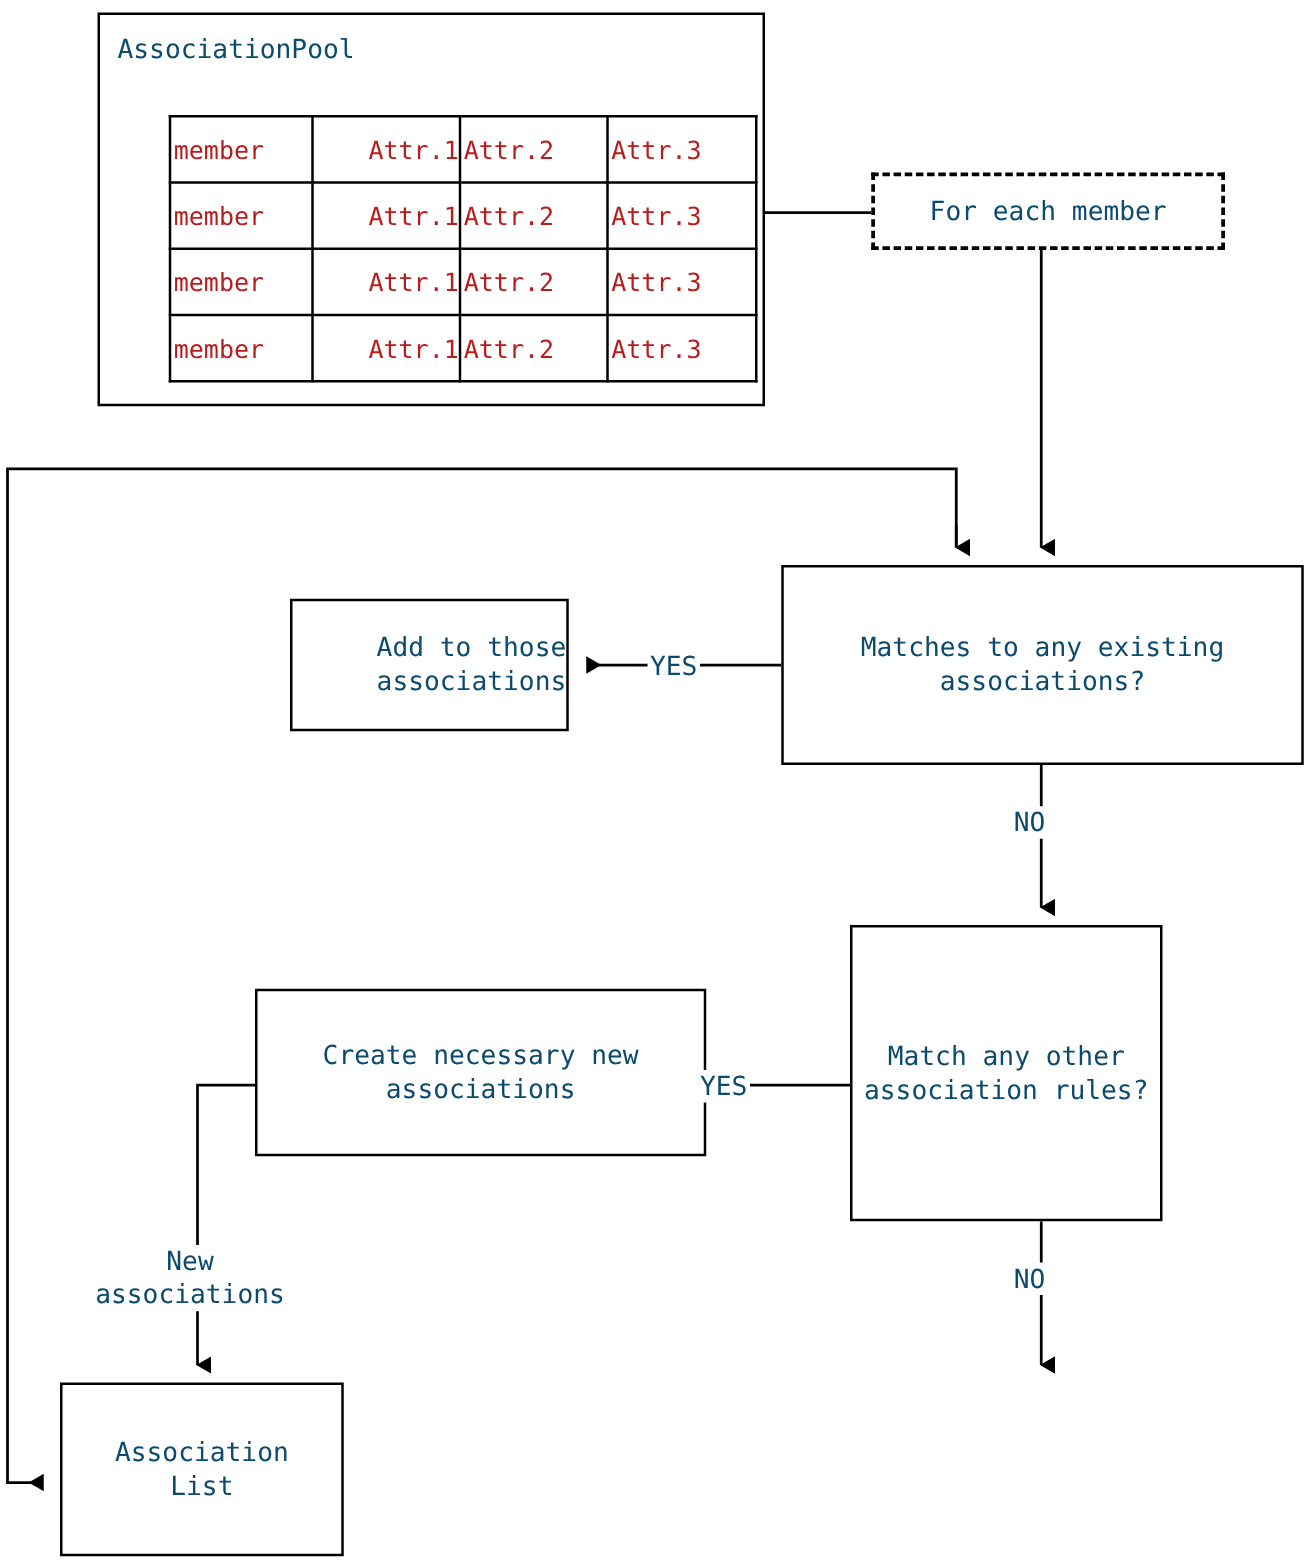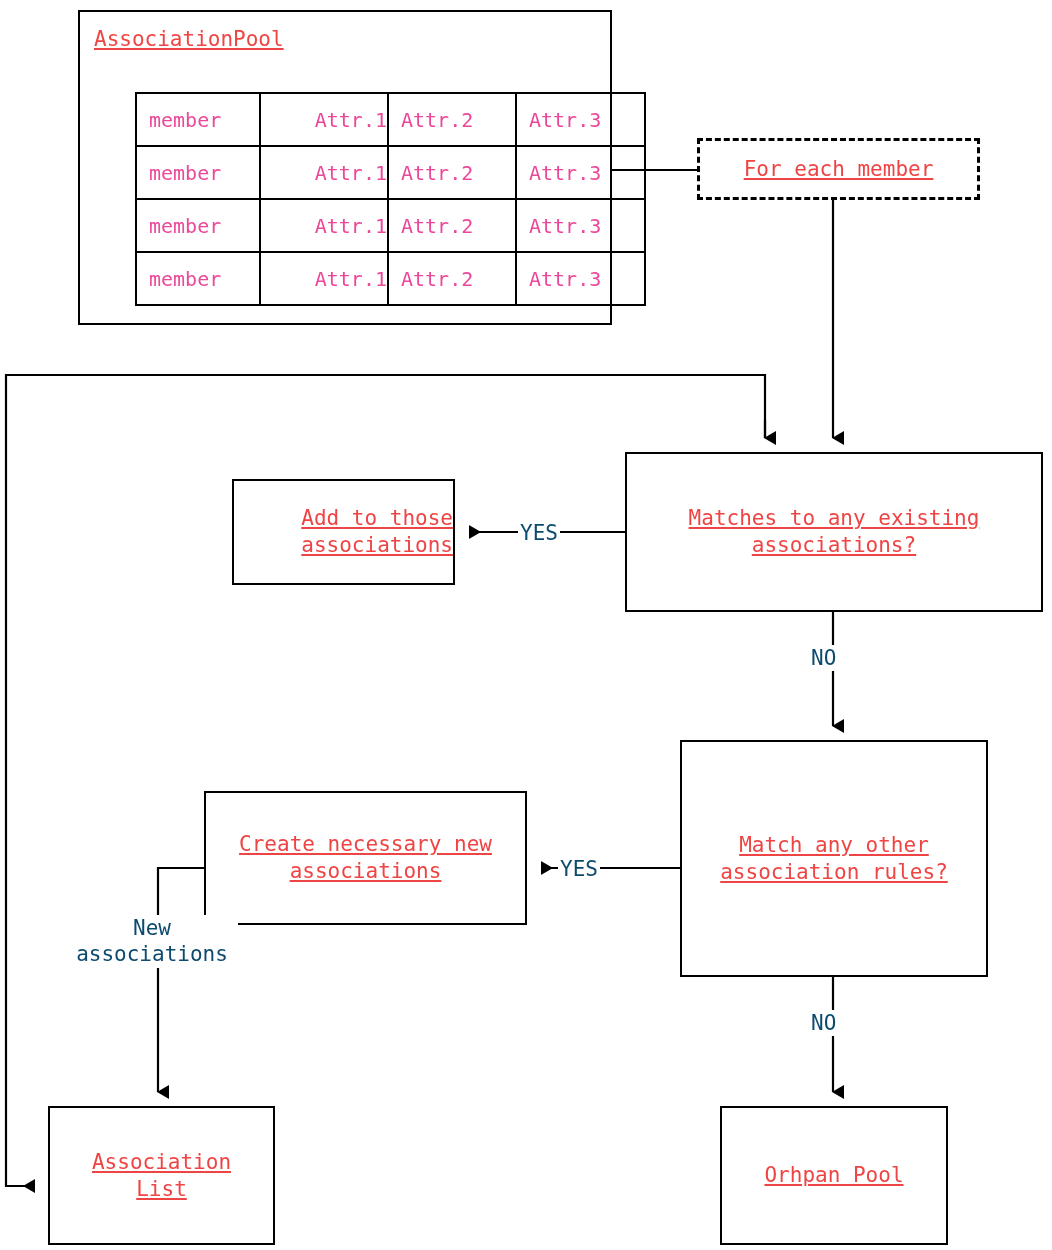--- a/index.html
+++ b/index.html
@@ -30,24 +30,23 @@
     position: absolute;
     box-sizing: border-box;
     border: 2px solid #000000;
     background: #ffffff;
     display: flex;
     align-items: center;
     justify-content: center;
   }
   .node-text {
     font-family: "DejaVu Sans Mono", "Liberation Mono", monospace;
-    color: #ef4444;
+    color: #0c4a6e;
     white-space: pre;
     line-height: 1.28;
-    text-decoration: underline;
   }
   
   #pool {
     left: 78px;
     top: 10px;
     width: 534px;
     height: 315px;
     display: block;
   }
   #pool-title {
@@ -63,22 +62,22 @@
     top: 80px;
     width: 453px;
     height: 206px;
     border-collapse: collapse;
     table-layout: fixed;
   }
   #pool-table td {
     border: 2px solid #000000;
     font-family: "DejaVu Sans Mono", "Liberation Mono", monospace;
     font-size: 20px;
-    color: #ec4899;
-    padding: 0 0 0 12px;
+    color: #b91c1c;
+    padding: 0 0 0 2px;
     height: 51px;
     white-space: pre;
   }
   #pool-table td.c0 { width: 110px; }
   #pool-table td.c1 { width: 114px; text-align: right; }
   #pool-table td.c2 { width: 114px; }
   #pool-table td.c3 { width: 115px; border-radius: 17px; }
 
   
   #foreach {
@@ -109,30 +108,30 @@
     font-size: 21px;
   }
   #add-to-assoc .node-text {
     padding-left: 22px;
     text-align: left;
   }
   
   #decision-rules {
     left: 680px;
     top: 740px;
-    width: 308px;
+    width: 250px;
     height: 237px;
     font-size: 21px;
     text-align: center;
   }
   
   #create-assoc {
     left: 204px;
     top: 791px;
-    width: 323px;
+    width: 361px;
     height: 134px;
     font-size: 21px;
     text-align: center;
   }
   
   #assoc-list {
     left: 48px;
     top: 1106px;
     width: 227px;
     height: 139px;
@@ -156,21 +155,21 @@
     color: #0c4a6e;
     background: #ffffff;
     white-space: pre;
     line-height: 1.25;
     text-align: center;
   }
   #label-yes-1 { left: 518px; top: 520px; padding: 0 2px; }
   #label-no-1  { left: 808px; top: 645px; padding: 0 3px; }
   #label-yes-2 { left: 558px; top: 856px; padding: 0 2px; }
   #label-no-2  { left: 808px; top: 1010px; padding: 0 3px; }
-  #label-new-assoc { left: 66px; top: 915px; width: 172px; }
+  #label-new-assoc { left: 66px; top: 996px; width: 172px; }
 </style>
 </head>
 <body>
 
 <div id="canvas">
 
   <svg class="layer" viewBox="0 0 1052 1250" xmlns="http://www.w3.org/2000/svg">
     <defs>
       <marker id="arrow-down" markerWidth="14" markerHeight="12" refX="7" refY="11" orient="auto" markerUnits="userSpaceOnUse">
         <polygon points="0,0 14,0 7,12" fill="#000000"></polygon>
@@ -257,23 +256,20 @@
   <div class="node" id="create-assoc">
     <div class="node-text">Create necessary new
 associations</div>
   </div>
 
   <div class="node" id="assoc-list">
     <div class="node-text">Association
 List</div>
   </div>
 
-  <div class="node" id="orphan-pool">
-    <div class="node-text">Orhpan Pool</div>
-  </div>
 
   <div class="edge-label" id="label-yes-1">YES</div>
   <div class="edge-label" id="label-no-1">NO</div>
   <div class="edge-label" id="label-yes-2">YES</div>
   <div class="edge-label" id="label-no-2">NO</div>
   <div class="edge-label" id="label-new-assoc">New
 associations</div>
 
 </div>
 

